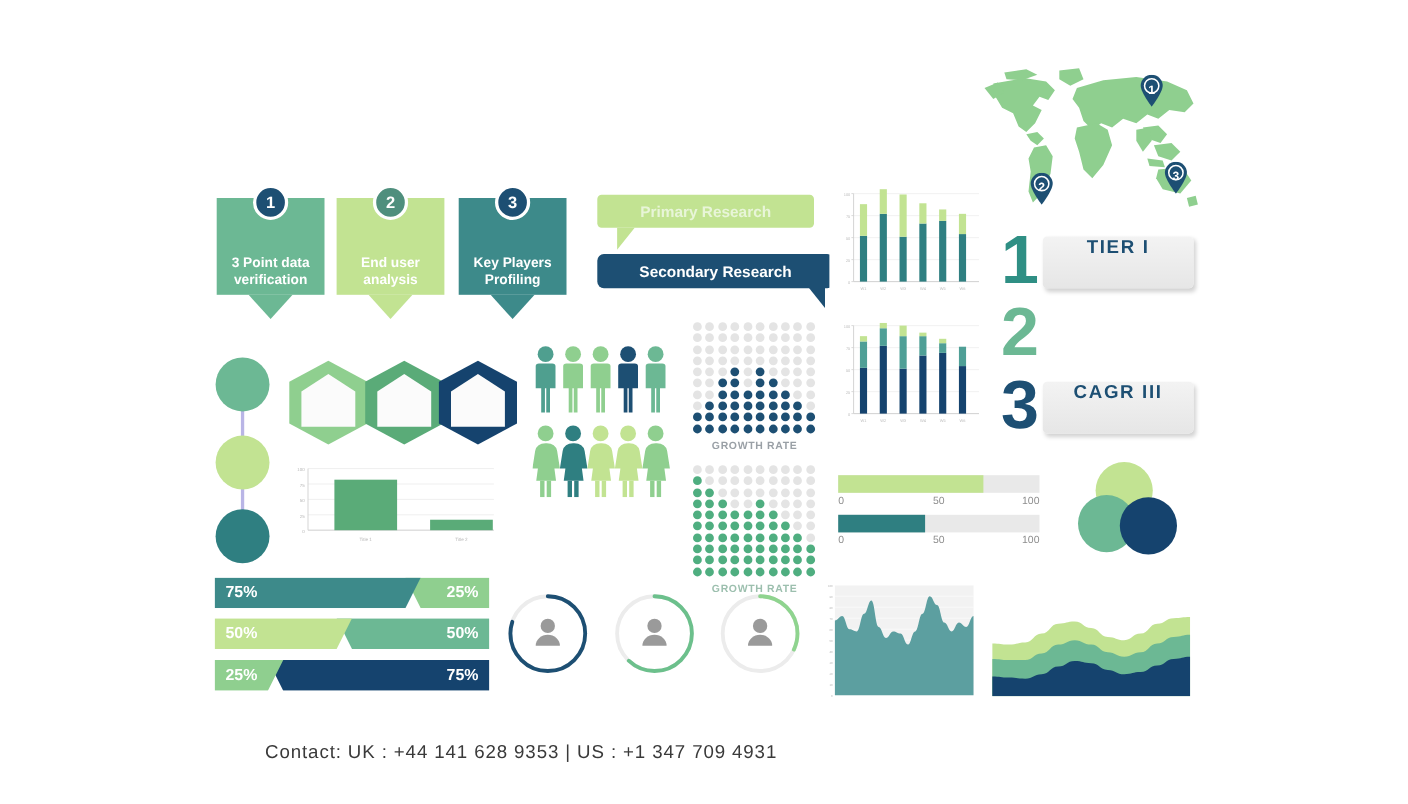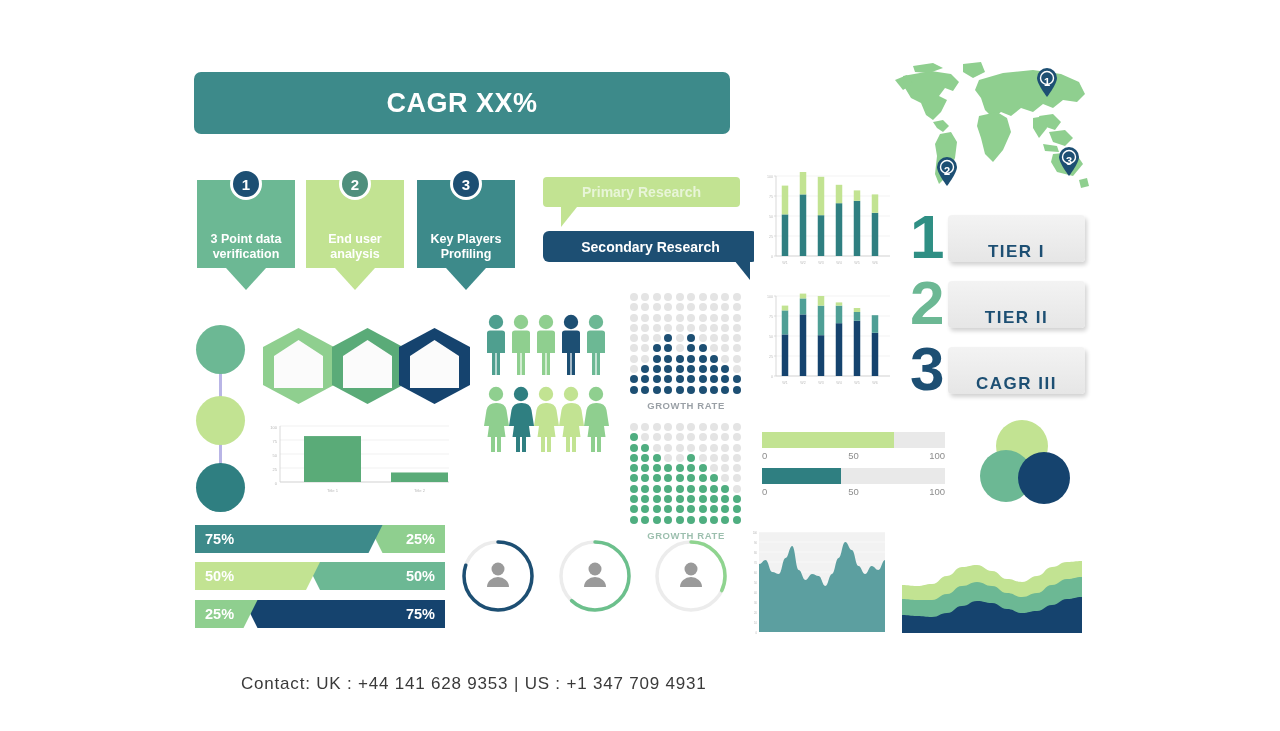--- a/index.html
+++ b/index.html
@@ -90,21 +90,21 @@
   .pin { position:absolute; width:24px; height:30px; }
   .pin .pn { position:absolute; top:3px; left:0; width:24px; height:22px;
     color:#fff; font-size:11px; font-weight:bold; display:flex; align-items:center; justify-content:center; }
 
   
   .tier { position:absolute; left:910px; width:175px; height:47px; }
   #tr1 { top:215px; } #tr2 { top:281px; } #tr3 { top:347px; }
   .tier .plate { position:absolute; left:38px; top:0; width:137px; height:47px;
     background:linear-gradient(180deg,#f3f3f3 0%,#e6e6e6 100%);
     border-radius:4px; box-shadow:2px 3px 4px rgba(0,0,0,.18);
-    display:flex; align-items:flex-end; justify-content:center; }
+    display:flex; align-items:flex-start; justify-content:center; }
   .tier .plate span { color:#1d4f73; font-size:17px; font-weight:bold; letter-spacing:1.5px; }
   .tier .bignum { position:absolute; left:0; top:-9px; font-size:62px; font-weight:bold;
     line-height:62px; z-index:2; }
   #tr1 .bignum { color:#2f8f84; } #tr2 .bignum { color:#6cb894; } #tr3 .bignum { color:#1d4f73; }
 
   
   .sbar { position:absolute; left:762px; width:183px; }
   #sb1 { top:432px; } #sb2 { top:468px; }
   .sbar .track { position:relative; width:183px; height:16px; background:#e9e9e9; }
   .sbar .fill { position:absolute; left:0; top:0; height:16px; }
@@ -126,23 +126,20 @@
   #logoName { position:absolute; left:0; top:0; font-size:23px; font-weight:bold; color:#5b2a7e;
     letter-spacing:-.3px; }
   #logoTag { position:absolute; left:14px; top:31px; font-size:7px; color:#8a7a55; letter-spacing:1.1px; }
   #logoRule { position:absolute; left:4px; top:28px; width:124px; height:2px; background:#f0c23a; }
 </style>
 </head>
 <body>
 
 <div id="stage">
 
-  <div class="banner">
-    <div class="banner-text">CAGR XX%</div>
-  </div>
 
   <div class="step" id="step1">
     <div class="num">1</div>
     <div class="body">
       <div class="lbl">3 Point data verification</div>
     </div>
     <div class="tail"></div>
   </div>
   <div class="step" id="step2">
     <div class="num">2</div>
@@ -631,23 +628,20 @@
         </svg><div class="pn">3</div></div></div>
 
   <div class="tier" id="tr1">
     <div class="bignum">1</div>
     <div class="plate">
       <span>TIER  I</span>
     </div>
   </div>
   <div class="tier" id="tr2">
     <div class="bignum">2</div>
-    <div class="plate">
-      <span>TIER  II</span>
-    </div>
   </div>
   <div class="tier" id="tr3">
     <div class="bignum">3</div>
     <div class="plate">
       <span>CAGR  III</span>
     </div>
   </div>
 
   <div class="sbar" id="sb1">
     <div class="track">

